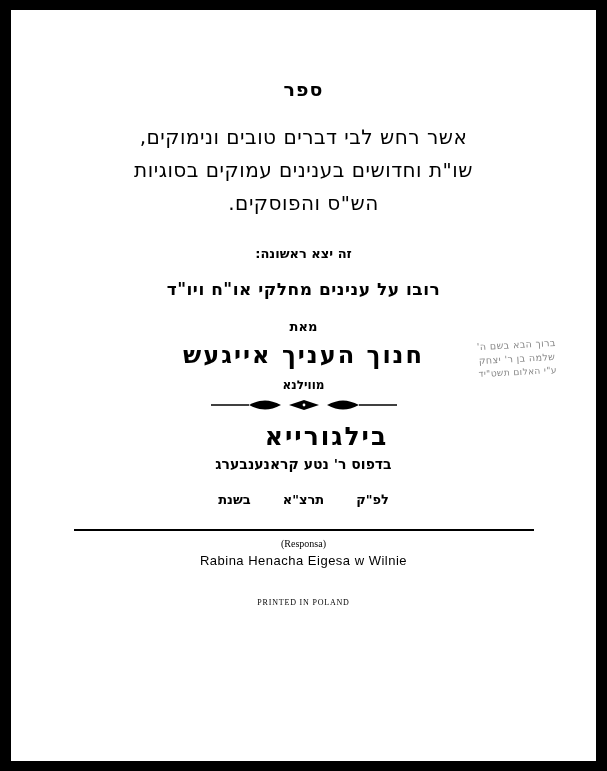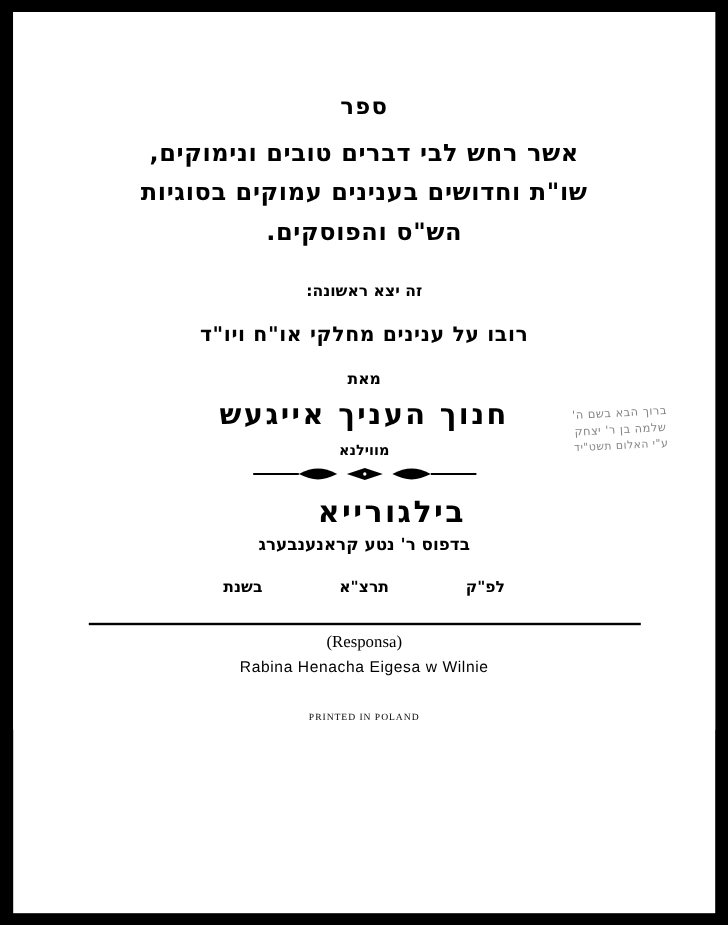--- a/index.html
+++ b/index.html
@@ -76,23 +76,23 @@
   
   .title-main {
     margin-top: 2px;
     font-size: 62px;
     font-weight: bold;
     letter-spacing: 3px;
     line-height: 1.05;
   }
   
   .subtitle {
-    margin-top: 11px;
+    margin-top: 21px;
     font-size: 20px;
-    font-weight: bold;
+    font-weight: normal;
     line-height: 1.65;
     letter-spacing: 0.5px;
   }
   
   .first-out {
     margin-top: 26px;
     font-size: 13px;
     font-weight: bold;
   }
   
@@ -142,21 +142,21 @@
     margin-top: 5px;
     font-size: 14px;
     font-weight: bold;
   }
   
   .year-row {
     margin-top: 20px;
     display: flex;
     flex-direction: row-reverse;
     justify-content: center;
-    gap: 64px;
+    gap: 32px;
     font-size: 13px;
     font-weight: bold;
   }
   .year-row span { display: inline-block; }
 
   
   .stamp {
     position: absolute;
     right: 20px;
     top: 338px;
@@ -186,21 +186,21 @@
   .latin-title {
     margin-top: 12px;
     font-size: 11px;
     font-weight: bold;
     letter-spacing: 1px;
     font-family: "Liberation Serif", serif;
     text-decoration: underline;
   }
   .latin-sub {
     margin-top: 7px;
-    font-size: 14px;
+    font-size: 10px;
     font-family: "Liberation Serif", serif;
   }
   .latin-author {
     margin-top: 4px;
     font-size: 13px;
     font-family: Liberation Sans, sans-serif;
     letter-spacing: 0.5px;
   }
   .latin-printed {
     margin-top: 30px;

